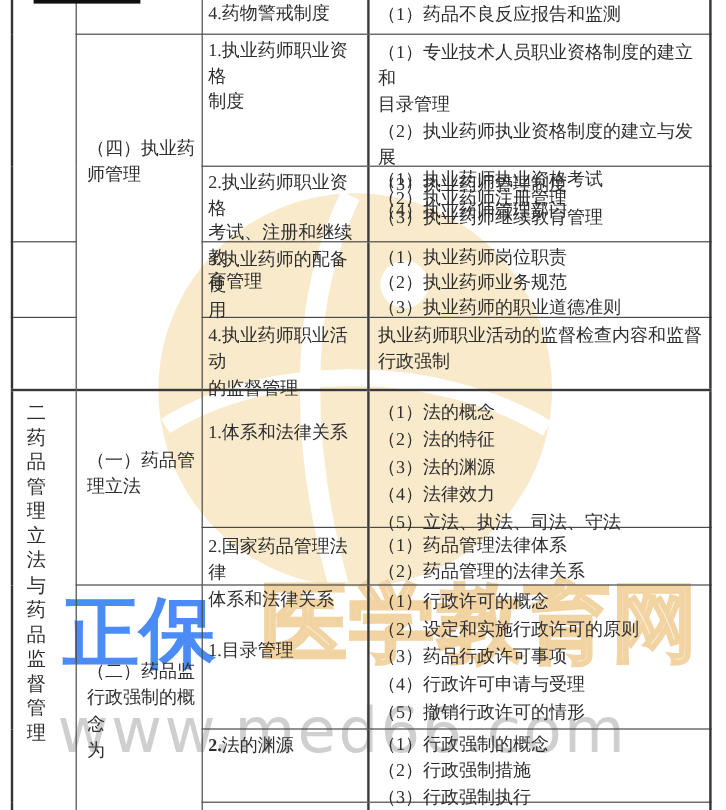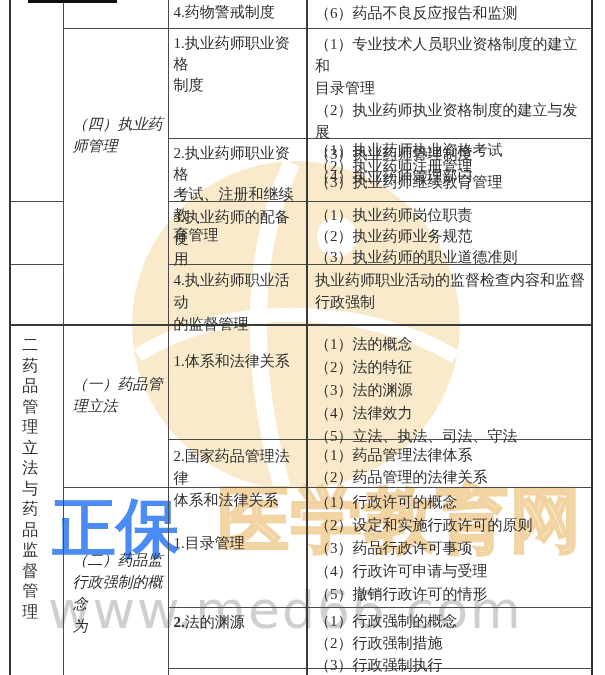--- a/index.html
+++ b/index.html
@@ -29,21 +29,21 @@
   tr.r-c1a td{border-top:2px solid #3a3a3a;}
 
   .r-a{height:29px}.r-b1{height:110px}.r-b2{height:63px}.r-b3{height:63px}.r-b4{height:60px}
   .r-c1a{height:114px}.r-c1b{height:48px}.r-c2a{height:120px}.r-c2b{height:61px}.r-d{height:7px}
 
   
   td.chap{vertical-align:top;text-align:center;}
   .chap-inner{white-space:pre-line;font-size:16px;line-height:20.5px;padding:9px 13px 0 0;}
 
   
-  td.sec{vertical-align:middle;font-style:italic;}
+  td.sec{vertical-align:middle;}
   .sec-inner{white-space:pre-line;font-size:15px;line-height:22px;padding-left:9px;}
   td.sec-4{padding-bottom:84px;}
   td.sec-1{padding-bottom:24px;}
   td.sec-2{padding-top:24px;}
 
   
   .cell{box-sizing:border-box;white-space:pre-line;overflow:visible;}
   td.topic .cell{padding-left:5px;padding-right:2px;}
   td.details .cell{padding-left:7px;padding-right:2px;}
   .num{white-space:nowrap;}
@@ -92,21 +92,21 @@
     </colgroup>
 
     <tbody>
         <tr class="r-a">
       <td class="chap" rowspan="3"></td>
       <td class="sec"></td>
       <td class="topic">
         <div class="cell ha t-a"><span class="num">4.</span><span>药物警戒制度</span></div>
       </td>
       <td class="details">
-        <div class="cell ha d-a">（6）药品不良反应报告和监测</div>
+        <div class="cell ha d-a">（1）药品不良反应报告和监测</div>
       </td>
     </tr>
 
     <tr class="r-b1">
       <td class="sec sec-4" rowspan="4">
         <div class="sec-inner">（四）执业药
 师管理</div>
       </td>
       <td class="topic">
         <div class="cell hb1 t-b1"><span class="num">1.</span><span>执业药师职业资格

